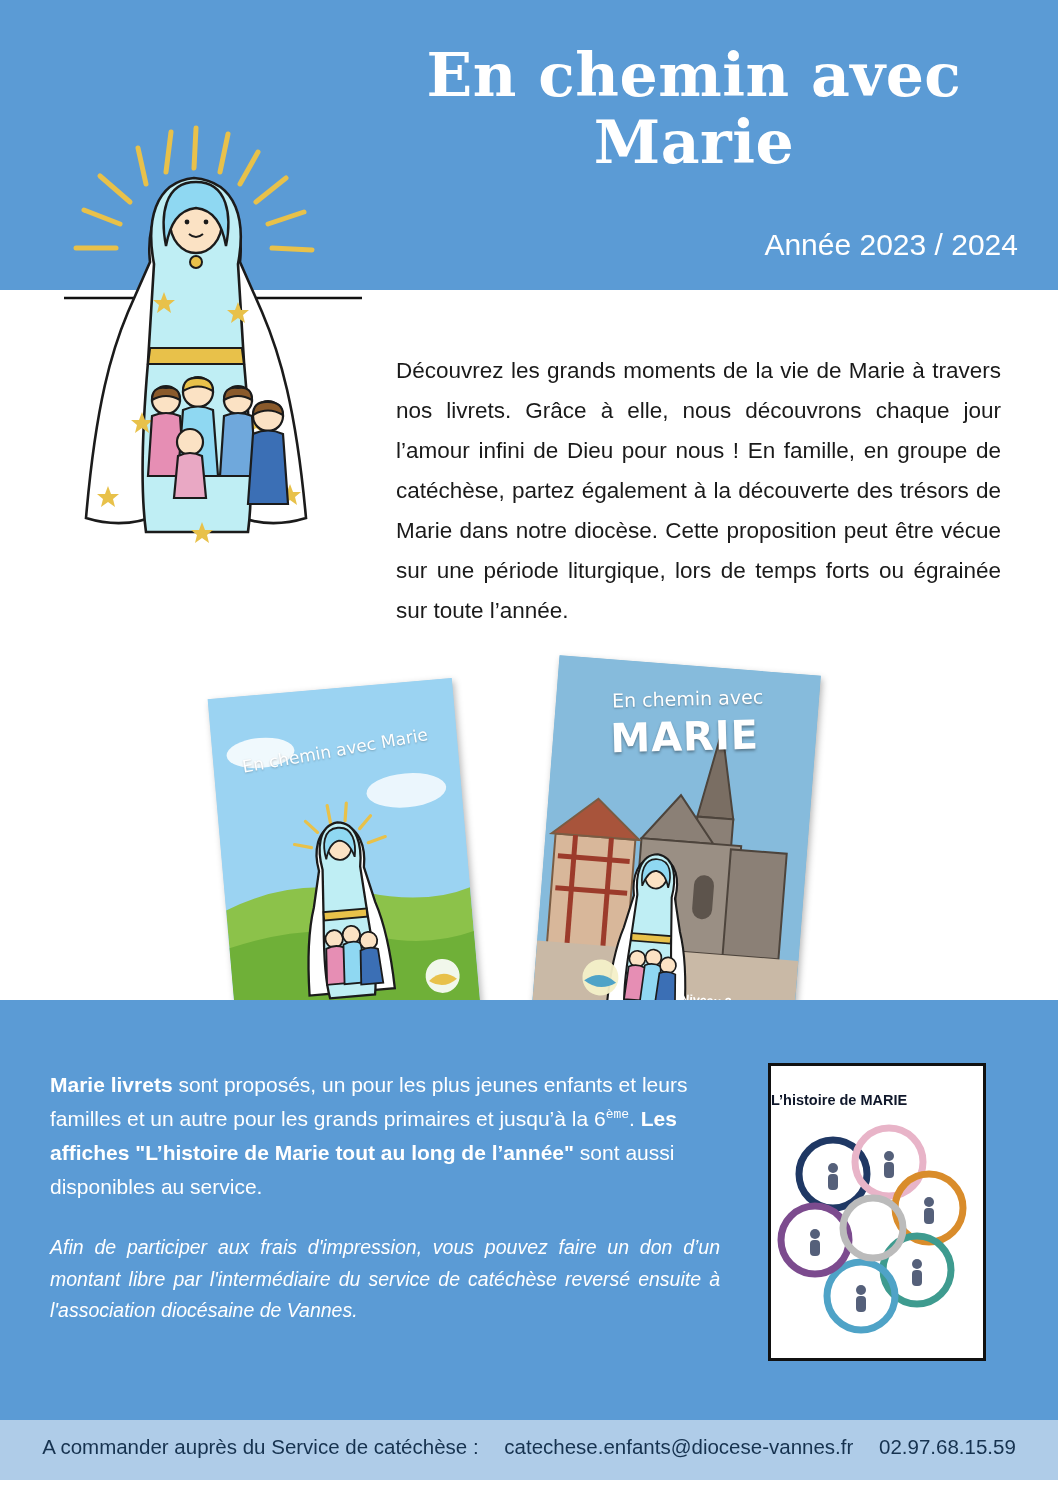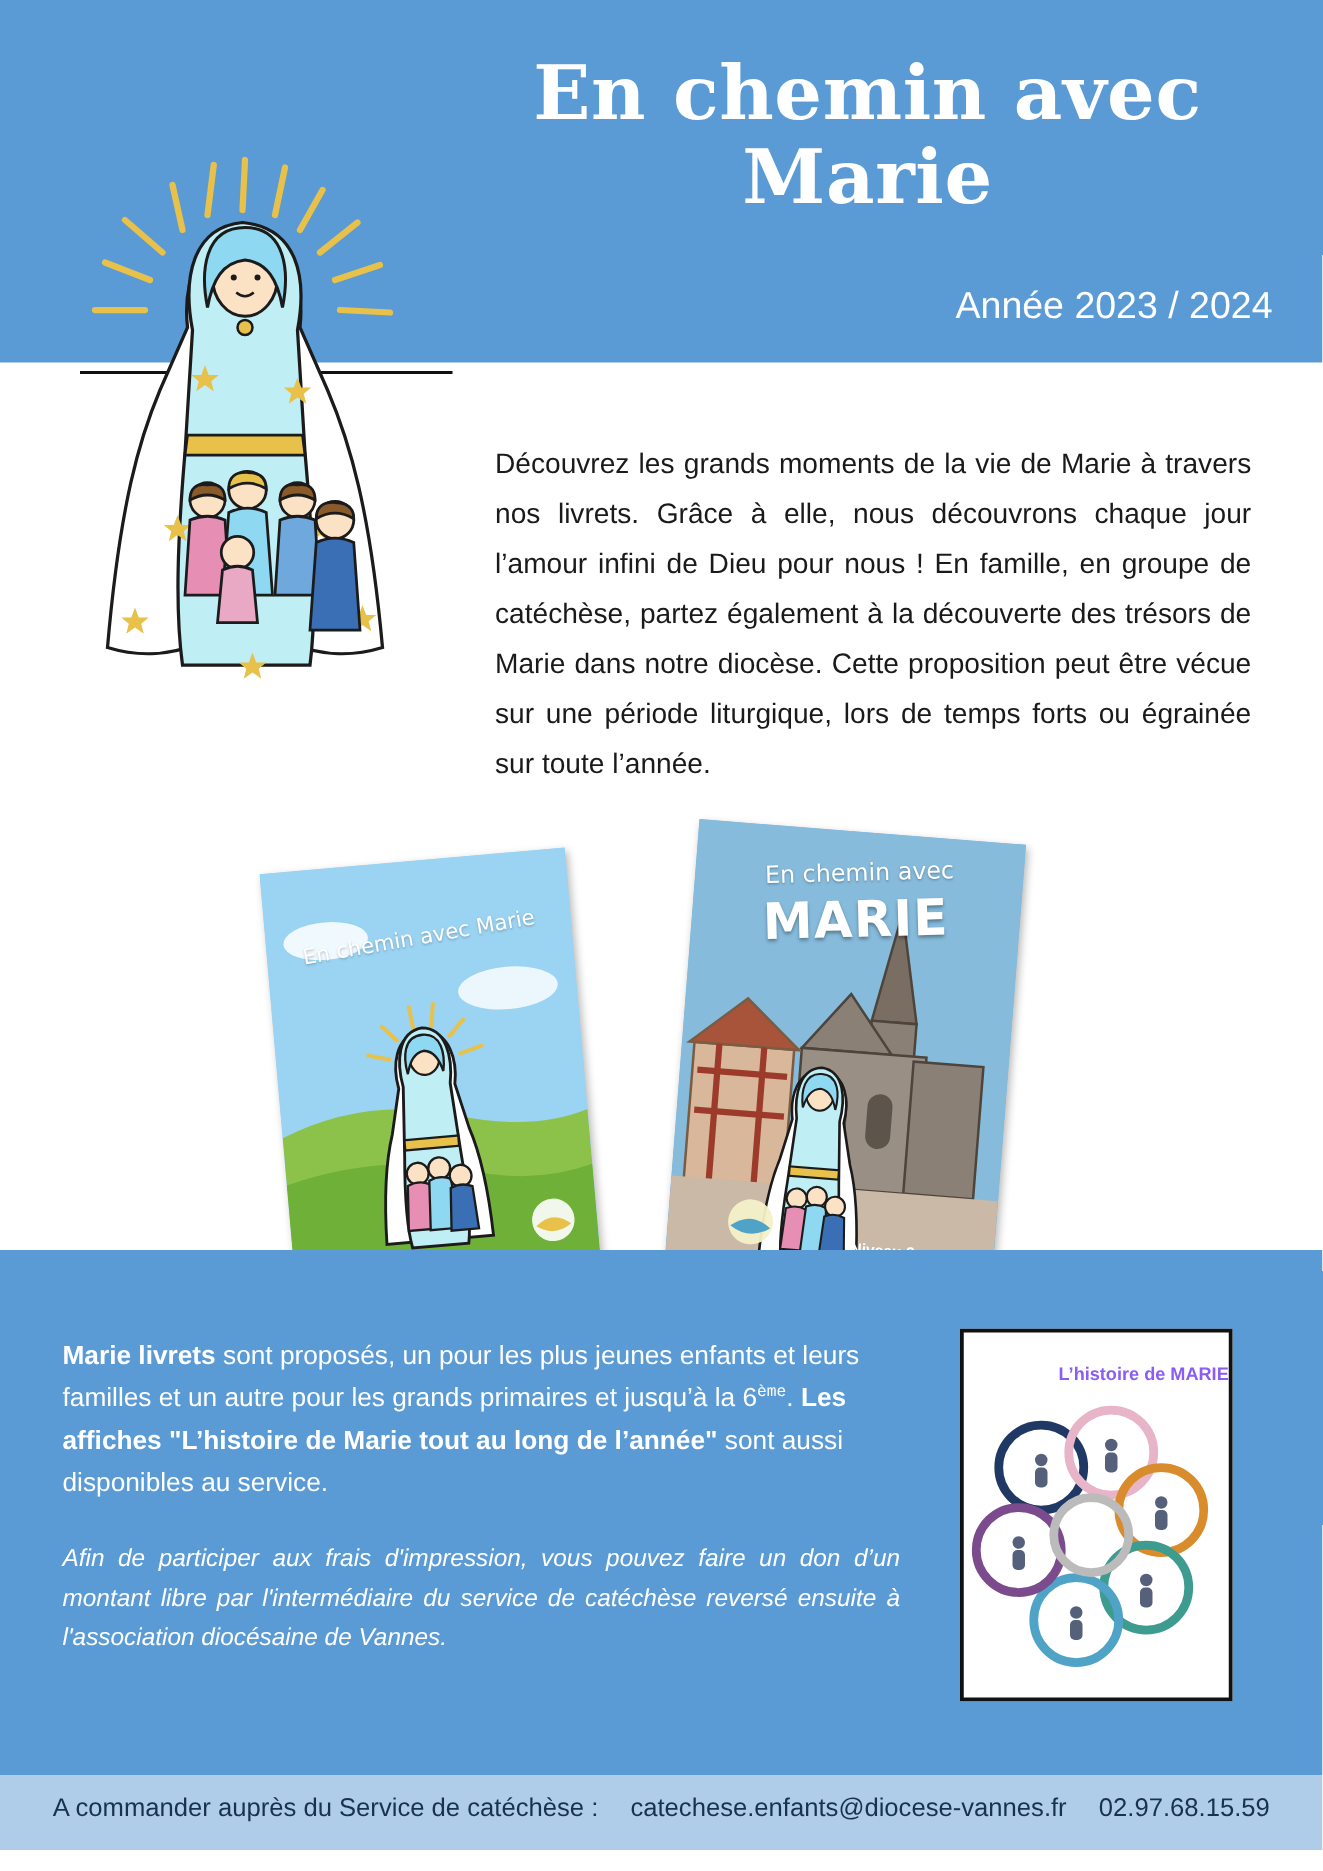--- a/index.html
+++ b/index.html
@@ -185,22 +185,22 @@
     top: 1063px;
     width: 212px;
     height: 292px;
     background: #ffffff;
     border: 3px solid #111;
   }
   .poster-title {
     position: absolute;
     left: 0; right: 0;
     top: 26px;
-    text-align: right;
-    color: #8b5cf6;
+    text-align: left;
+    color: #0f172a;
     font-size: 14.5px;
     font-weight: bold;
   }
 
   
   .footer {
     position: absolute;
     left: 0;
     top: 1420px;
     width: 1058px;

